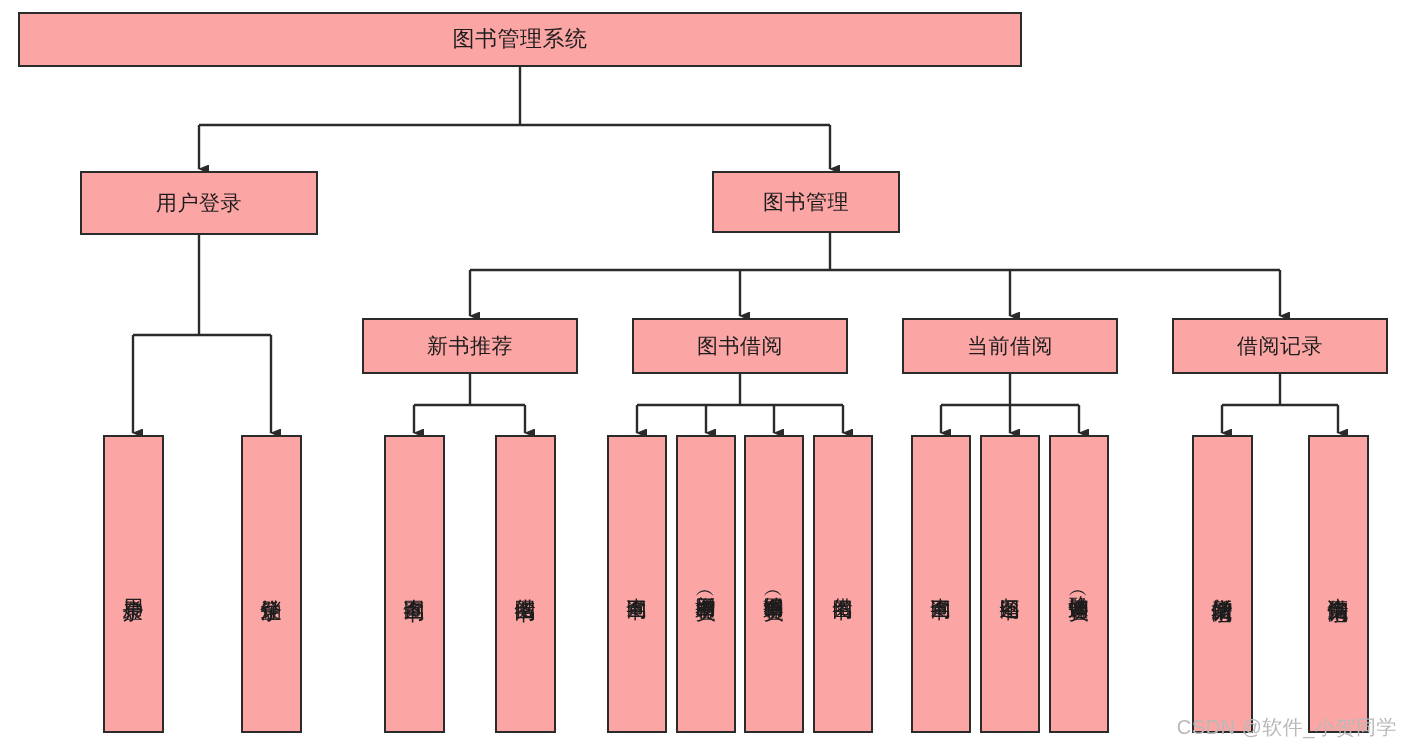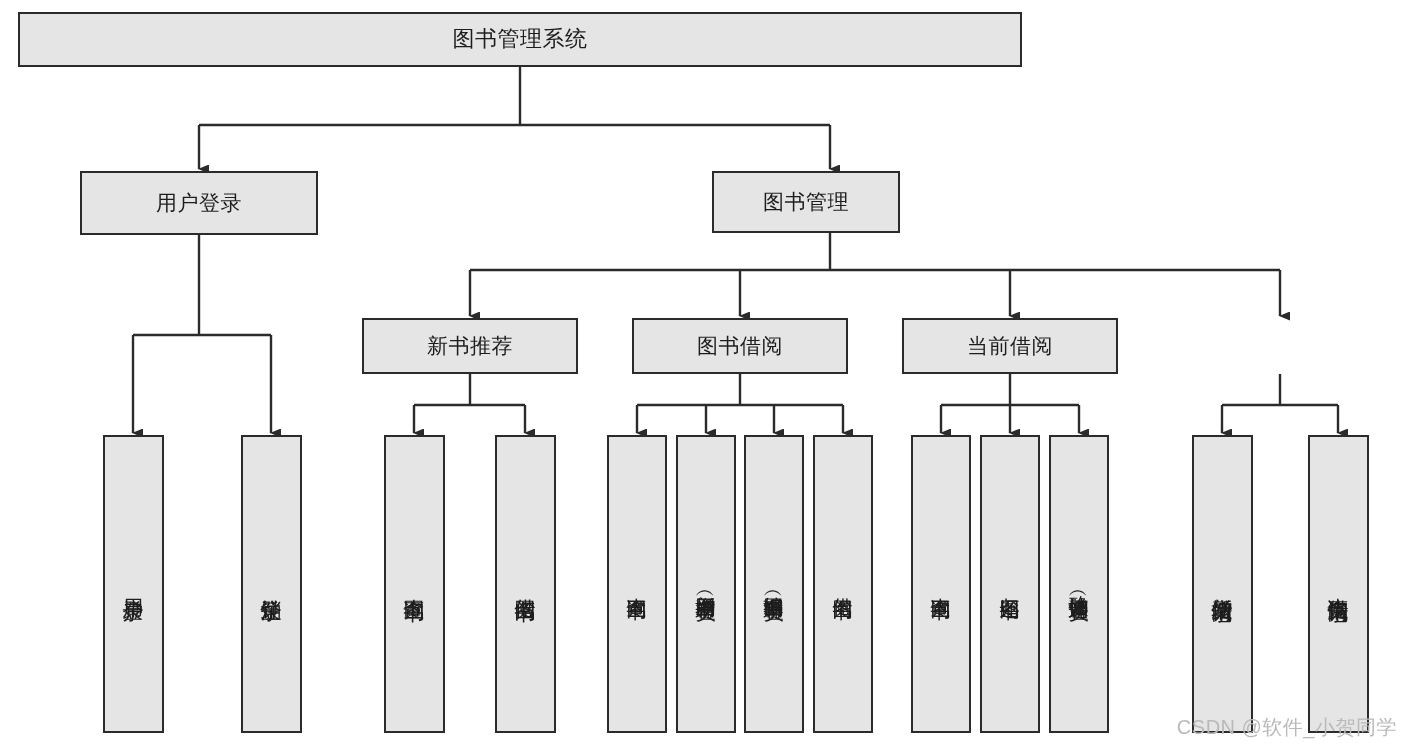--- a/index.html
+++ b/index.html
@@ -22,21 +22,21 @@
     position: absolute;
     left: 0;
     top: 0;
     width: 1405px;
     height: 747px;
     pointer-events: none;
   }
   .node {
     position: absolute;
     box-sizing: border-box;
-    background: #e5e5e5;
+    background: #fca5a5;
     border: 2px solid #2b2b2b;
     display: flex;
     align-items: center;
     justify-content: center;
     color: #1d1d1d;
     z-index: 2;
   }
   .node .label {
     display: block;
     text-align: center;
@@ -148,20 +148,23 @@
 
   <div class="node horiz" style="left:362px; top:318px; width:216px; height:56px;">
     <span class="label">新书推荐</span>
   </div>
   <div class="node horiz" style="left:632px; top:318px; width:216px; height:56px;">
     <span class="label">图书借阅</span>
   </div>
   <div class="node horiz" style="left:902px; top:318px; width:216px; height:56px;">
     <span class="label">当前借阅</span>
   </div>
+  <div class="node horiz" style="left:1172px; top:318px; width:216px; height:56px;">
+    <span class="label">借阅记录</span>
+  </div>
 
   <div class="node vert" style="left:103px; top:435px; width:61px; height:298px;">
     <span class="label">用户登录</span>
   </div>
   <div class="node vert" style="left:241px; top:435px; width:61px; height:298px;">
     <span class="label">注销登录</span>
   </div>
 
   <div class="node vert" style="left:384px; top:435px; width:61px; height:298px;">
     <span class="label">查询图书</span>

